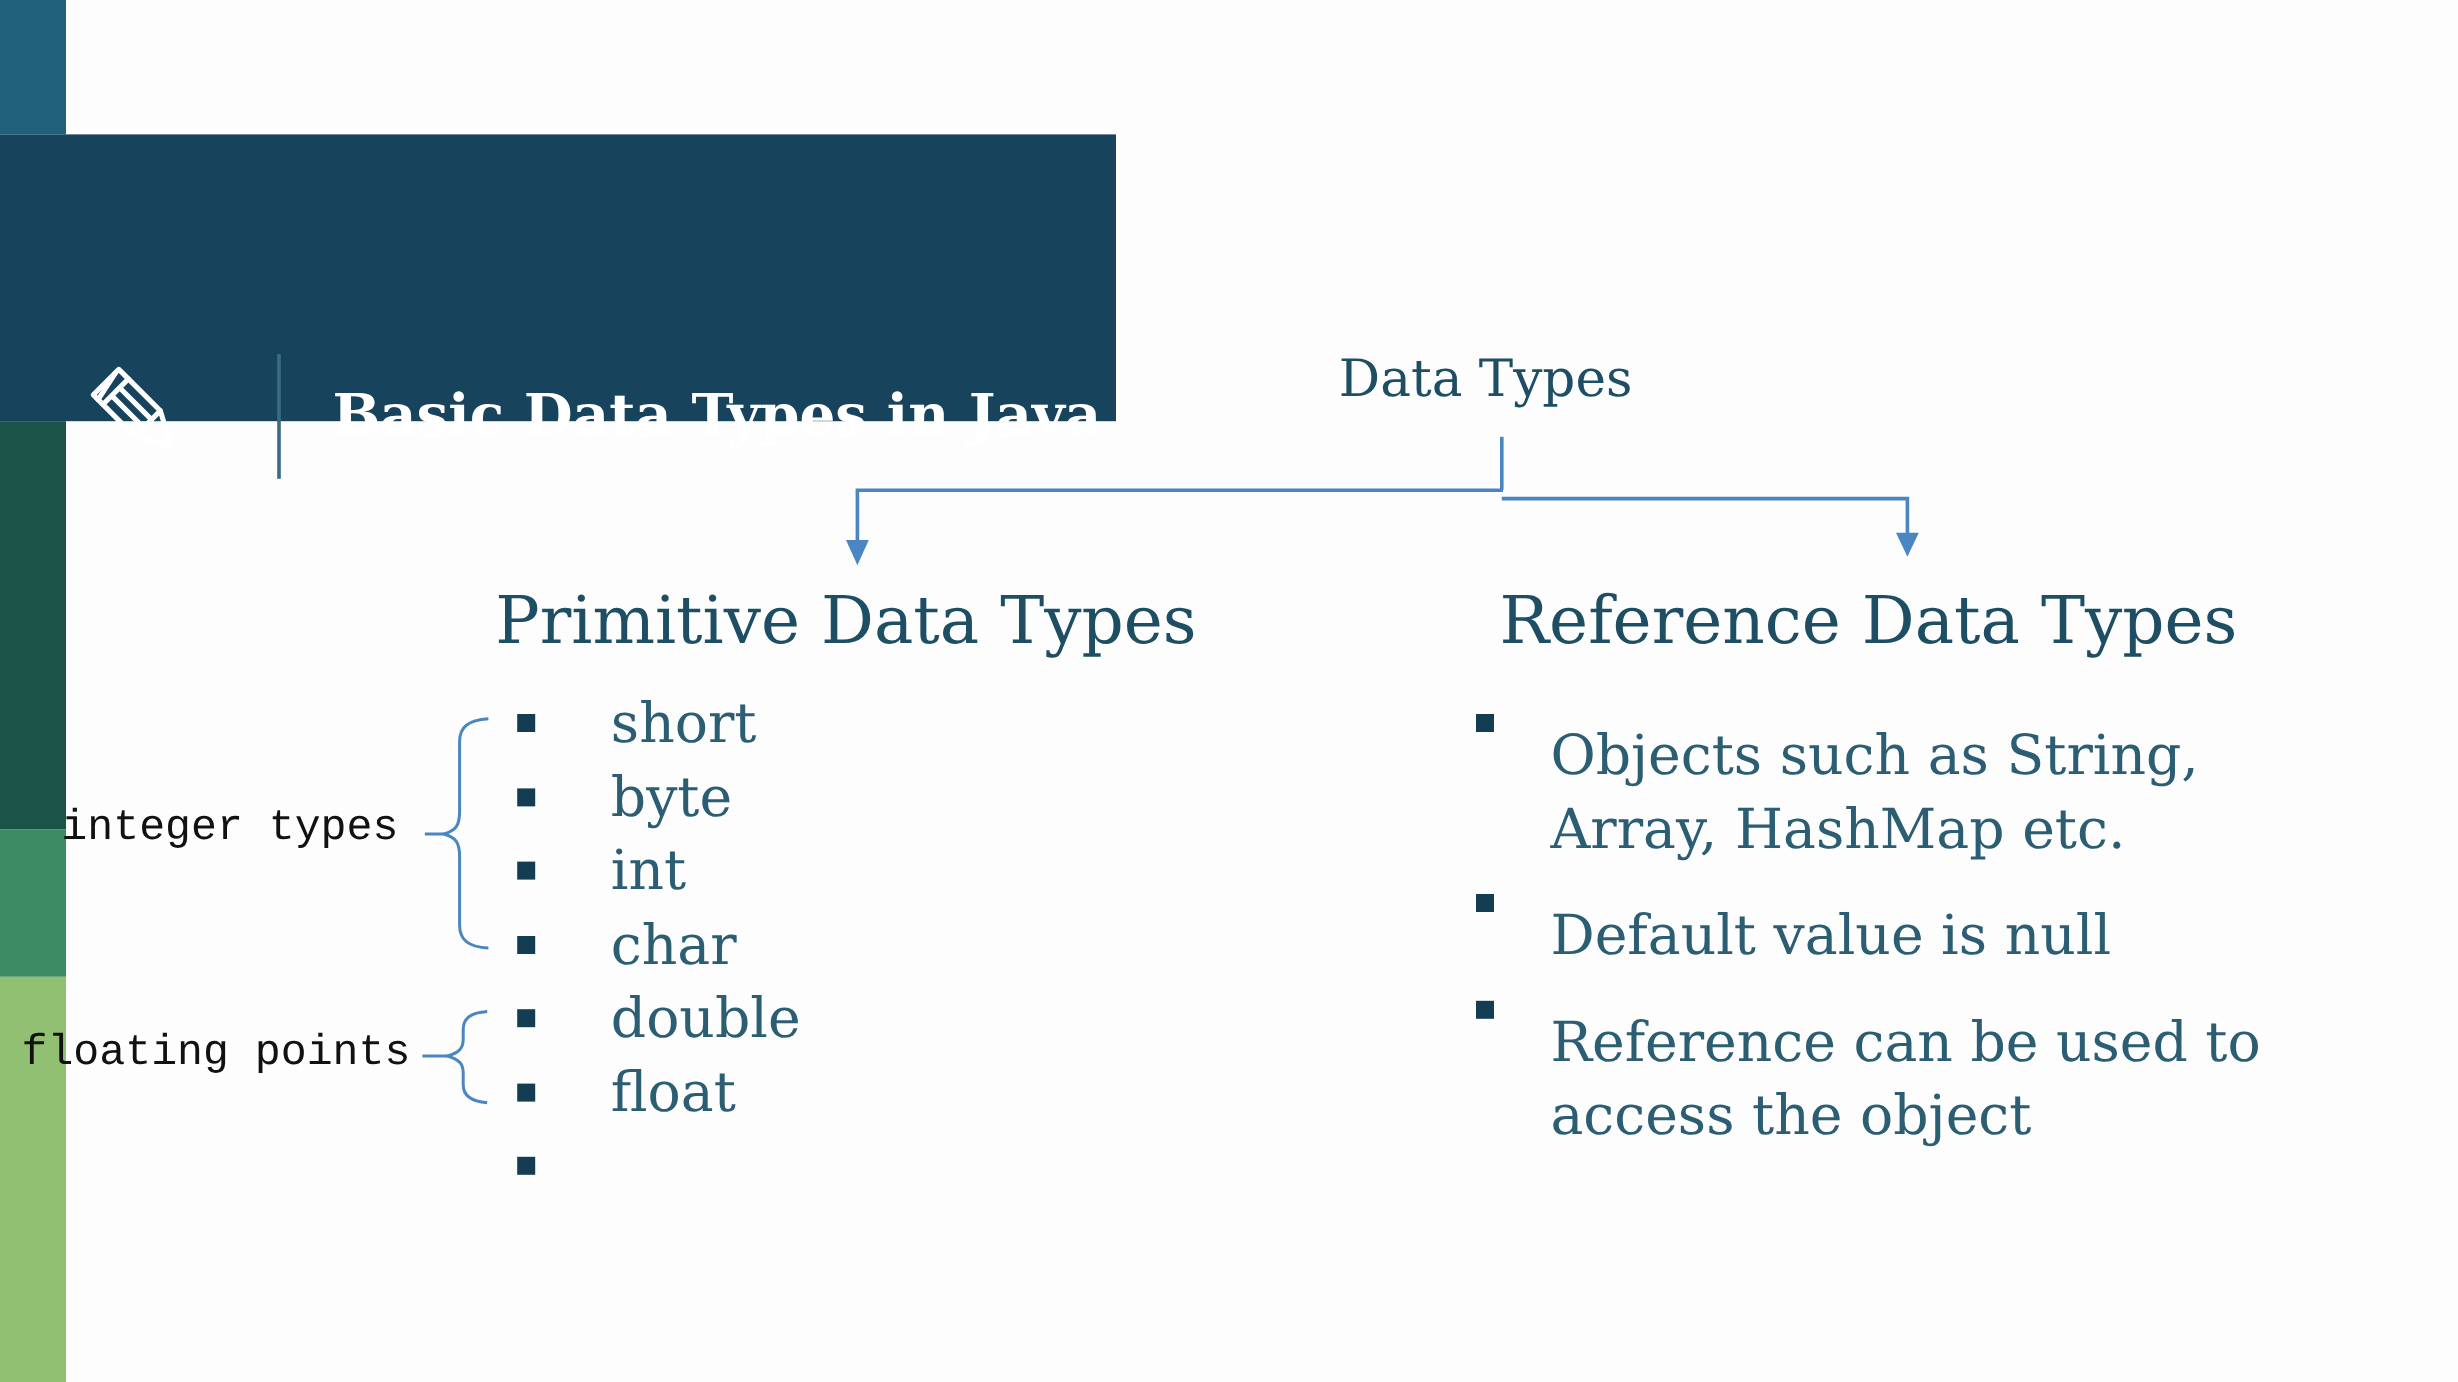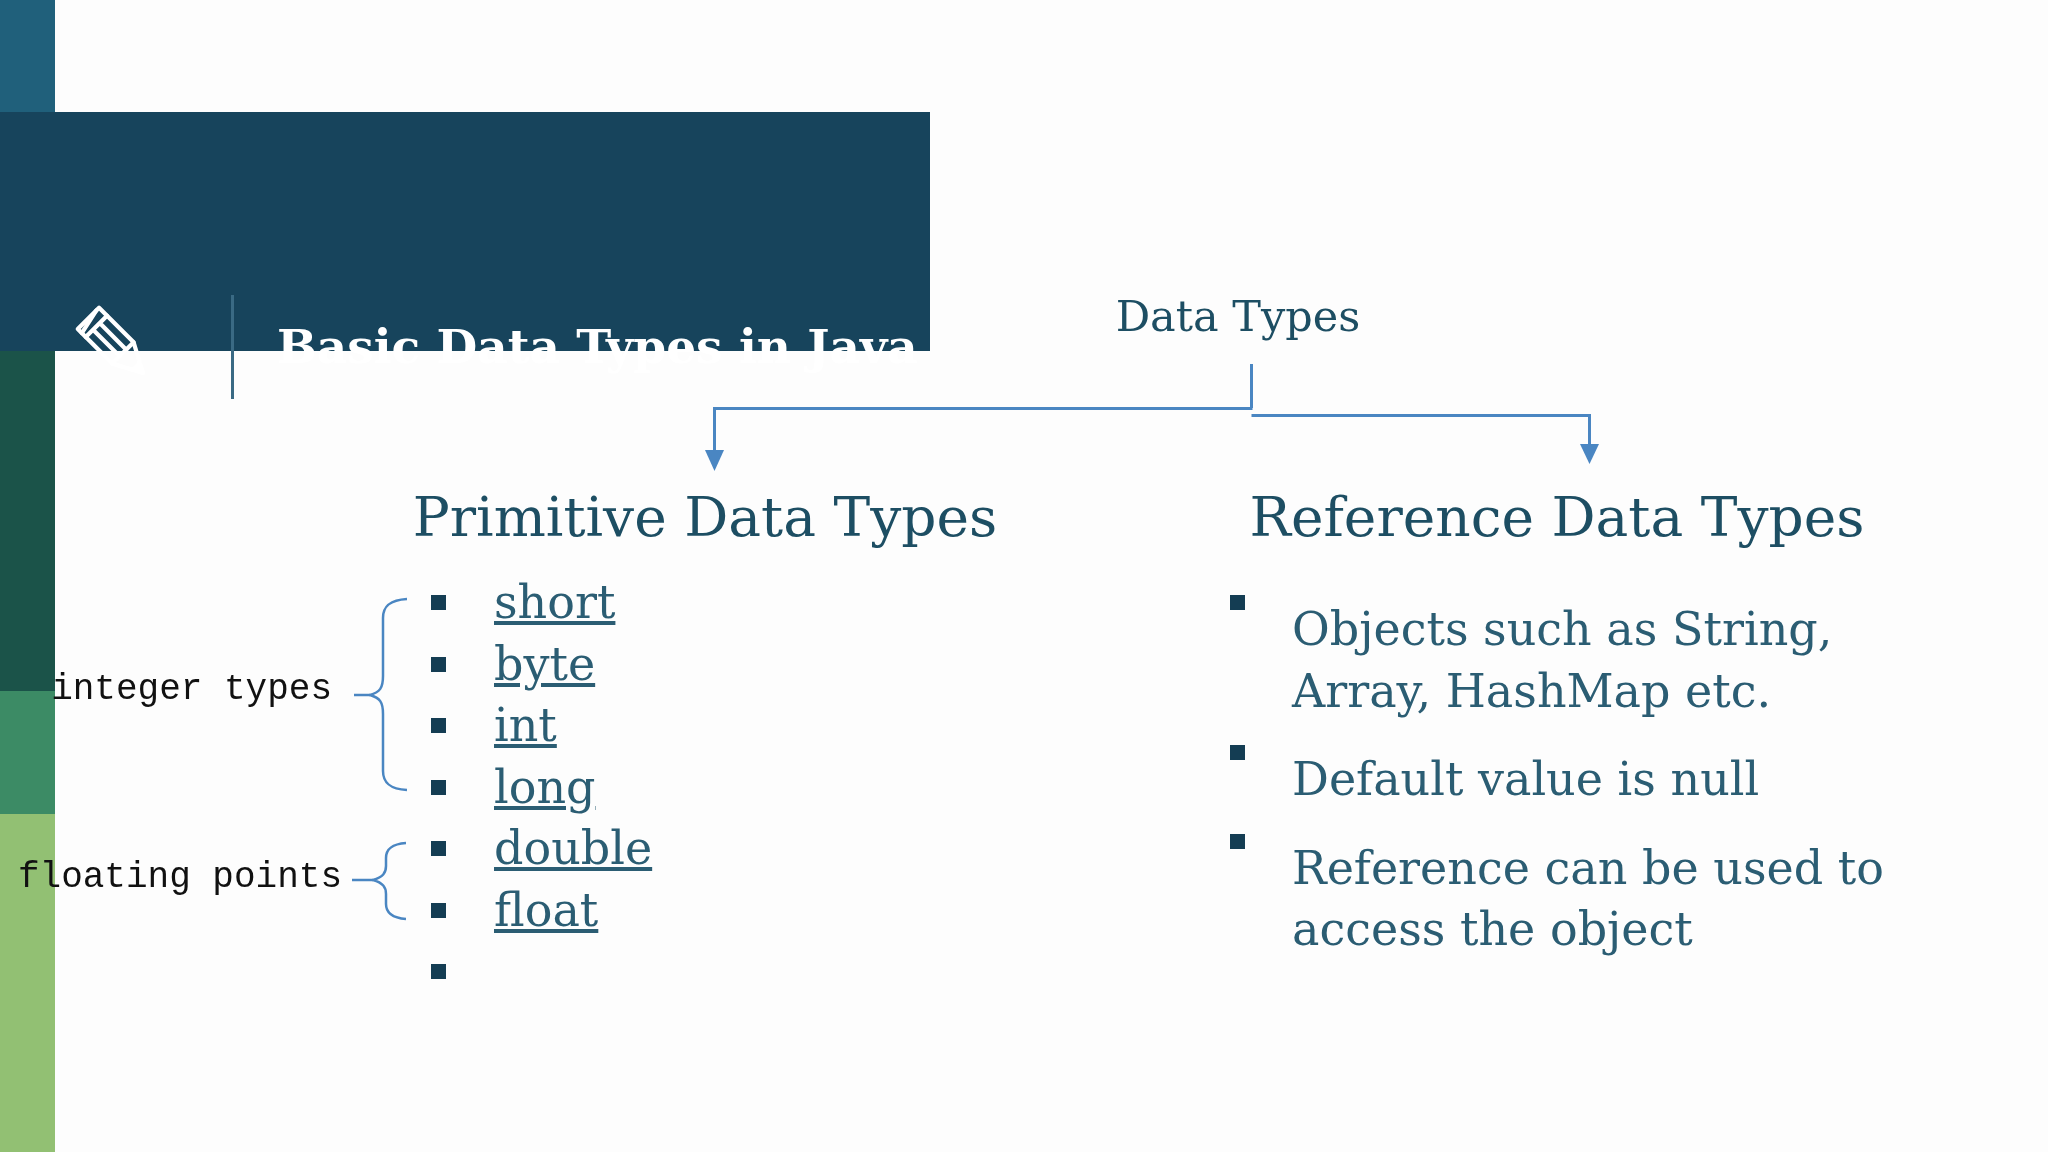--- a/index.html
+++ b/index.html
@@ -59,21 +59,21 @@
   .bullet-sq {
     flex: 0 0 auto;
     width: 15px; height: 15px; margin-top: 23px;
     background: #143d53;
   }
   .dlist .txt {
     color: #2b5d73; font-size: 46px; line-height: 61.5px;
     white-space: nowrap;
   }
   .list-primitive { left: 431px; top: 572px; }
-  .list-primitive .txt { margin-left: 48px; text-decoration: underline; }
+  .list-primitive .txt { margin-left: 63px; }
   .list-reference { left: 1230px; top: 572px; }
   .list-reference .txt { margin-left: 47px; white-space: normal; width: 625px; margin-top: 27px; }
 
   
   .anno-label {
     color: #111111;
     font-family: Liberation Mono, monospace;
     font-size: 36px; line-height: 44px;
     white-space: nowrap;
     transform: translateX(-100%);
@@ -133,21 +133,21 @@
   <li>
     <span class="bullet-sq"></span>
     <span class="txt">byte</span>
   </li>
   <li>
     <span class="bullet-sq"></span>
     <span class="txt">int</span>
   </li>
   <li>
     <span class="bullet-sq"></span>
-    <span class="txt">long</span>
+    <span class="txt">char</span>
   </li>
   <li>
     <span class="bullet-sq"></span>
     <span class="txt">double</span>
   </li>
   <li>
     <span class="bullet-sq"></span>
     <span class="txt">float</span>
   </li>
   <li>

